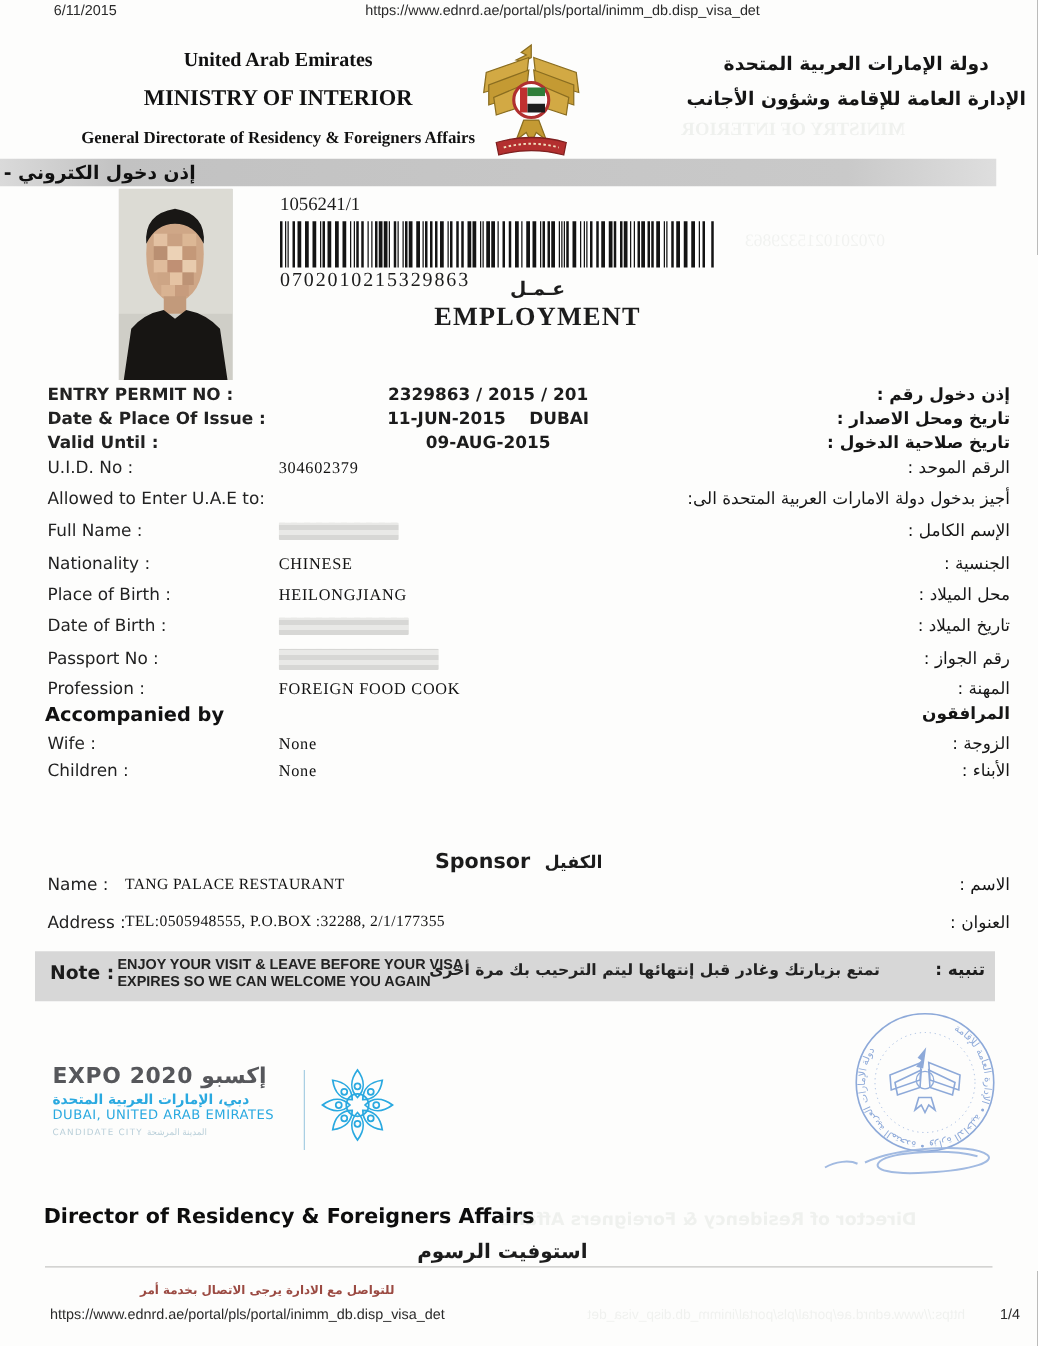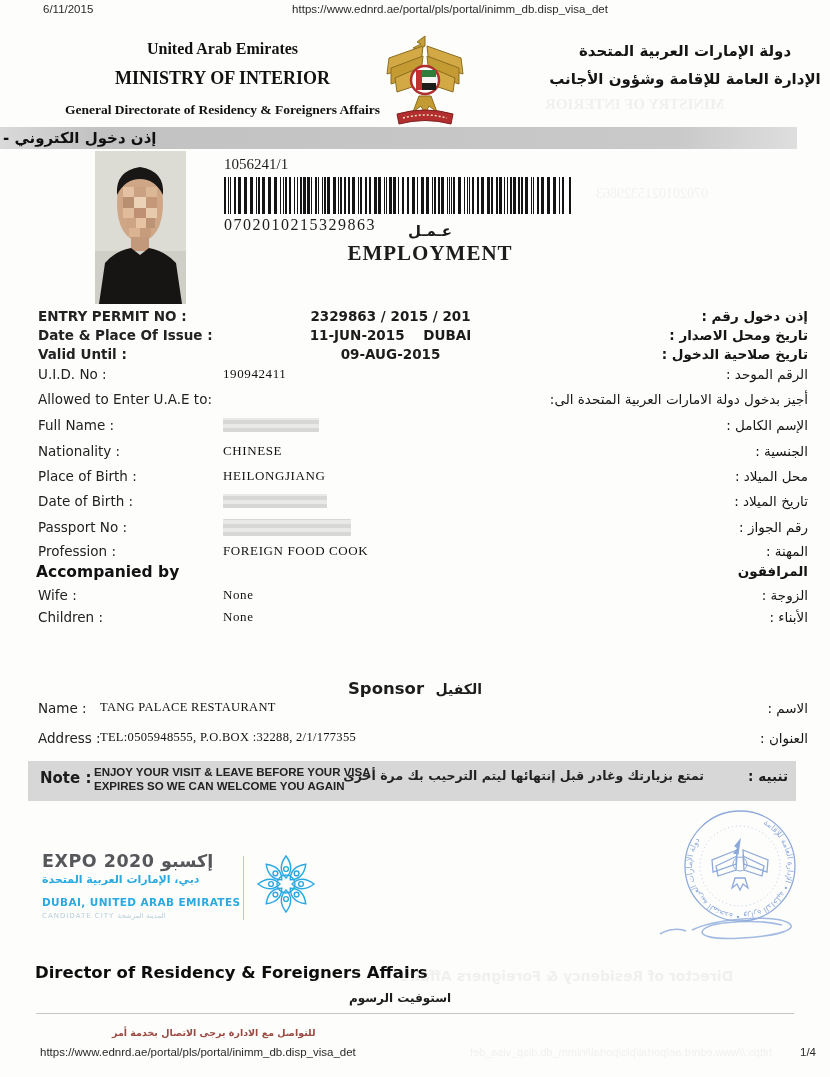--- a/index.html
+++ b/index.html
@@ -54,31 +54,31 @@
   .note{position:absolute;top:761px;left:28px;right:34px;height:40px;background:#d7d7d7;}
   .note .nl{position:absolute;top:8px;left:12px;font-weight:bold;font-size:15px;}
   .note .nt{position:absolute;top:4px;left:66px;font-family:"Liberation Sans",sans-serif;
             font-weight:bold;font-size:11.5px;line-height:14px;color:#222;}
   .note .nar-l{position:absolute;top:7px;right:8px;direction:rtl;font-weight:bold;font-size:13.5px;}
   .note .nar-t{position:absolute;top:7px;right:92px;direction:rtl;font-weight:bold;font-size:12.5px;color:#222;margin-left:25px;}
   
   .expo{position:absolute;top:851px;left:42px;width:200px;}
   .expo .t{font-size:17.5px;font-weight:bold;color:#56575b;letter-spacing:.5px;white-space:nowrap;}
   .expo .c-ar{font-size:11px;color:#2aa9e0;direction:rtl;text-align:left;margin-top:2px;font-weight:bold;}
-  .expo .c-en{font-size:10.5px;color:#2aa9e0;font-weight:bold;letter-spacing:.4px;margin-top:10px;white-space:nowrap;}
+  .expo .c-en{font-size:10.5px;color:#2aa9e0;font-weight:normal;letter-spacing:.4px;margin-top:0;white-space:nowrap;}
   .expo .cand{font-size:7px;color:#b9cfd9;letter-spacing:1px;margin-top:4px;}
   .expo-div{position:absolute;top:856px;left:243px;width:1px;height:64px;background:#a9cfe3;}
   .rosette{position:absolute;top:850px;left:254px;}
   
   .stamp{position:absolute;top:806px;left:640px;opacity:.62;}
   
   .director-en{position:absolute;top:963px;left:35px;font-weight:bold;font-size:16.5px;color:#0d0d0d;}
   .director-ar{position:absolute;top:963px;right:22px;direction:rtl;font-weight:bold;font-size:14.5px;}
-  .fees{position:absolute;top:991px;left:330px;width:140px;text-align:center;direction:rtl;
-        font-weight:bold;font-size:12px;}
+  .fees{position:absolute;top:991px;left:330px;width:140px;text-align:right;direction:rtl;
+        font-weight:bold;font-size:16px;}
   .hrule{position:absolute;top:1013px;left:36px;right:36px;border-top:1px solid #c6c6c4;}
   
   .contact-ar{position:absolute;top:1027px;left:112px;direction:rtl;font-size:9.5px;color:#9b4a42;font-weight:bold;}
   .foot-url{position:absolute;top:1046px;left:40px;font-size:11.5px;font-family:"Liberation Sans",sans-serif;color:#2a2a2a;}
   .foot-page{position:absolute;top:1046px;right:14px;font-size:11.5px;font-family:"Liberation Sans",sans-serif;color:#2a2a2a;}
   
   .ghost{position:absolute;transform:scaleX(-1);color:#7f8d80;pointer-events:none;white-space:nowrap;}
 </style>
 </head>
 <body>
@@ -258,21 +258,21 @@
     <span class="vcenter">11-JUN-2015    DUBAI</span>
     <span class="ar b">تاريخ ومحل الاصدار :</span>
   </div>
   <div class="frow" style="top:346px">
     <span class="fl b">Valid Until :</span>
     <span class="vcenter">09-AUG-2015</span>
     <span class="ar b">تاريخ صلاحية الدخول :</span>
   </div>
   <div class="frow" style="top:366px">
     <span class="fl">U.I.D. No :</span>
-    <span class="vserif">190942411</span>
+    <span class="vserif">304602379</span>
     <span class="ar">الرقم الموحد :</span>
   </div>
   <div class="frow" style="top:391px">
     <span class="fl">Allowed to Enter U.A.E to:</span>
     <span class="ar">أجيز بدخول دولة الامارات العربية المتحدة الى:</span>
   </div>
   <div class="frow" style="top:417px">
     <span class="fl">Full Name :</span>
     <span class="redact" style="left:223px;top:1px;width:96px;height:14px"></span>
     <span class="ar">الإسم الكامل :</span>

